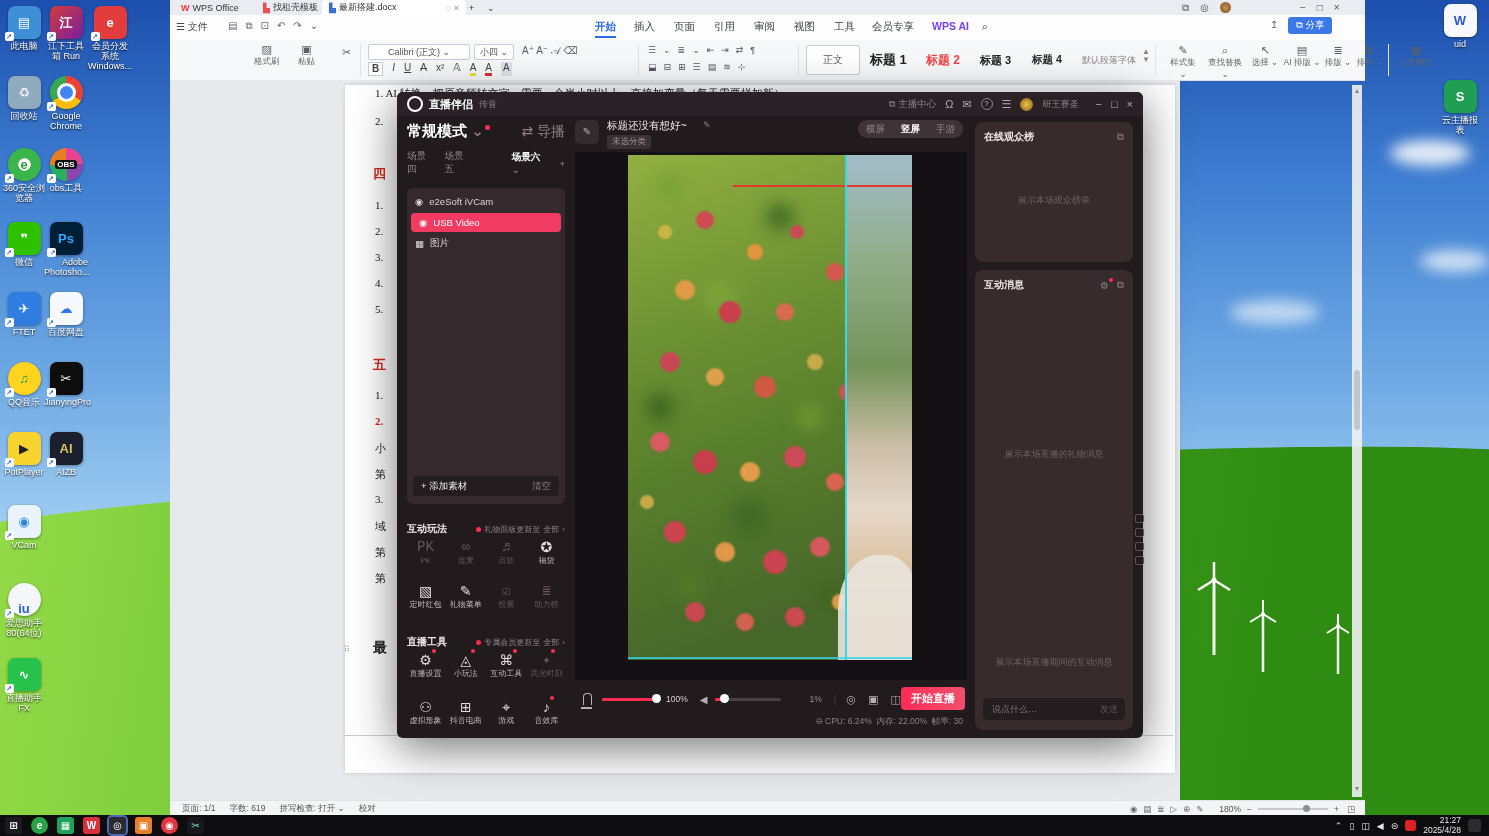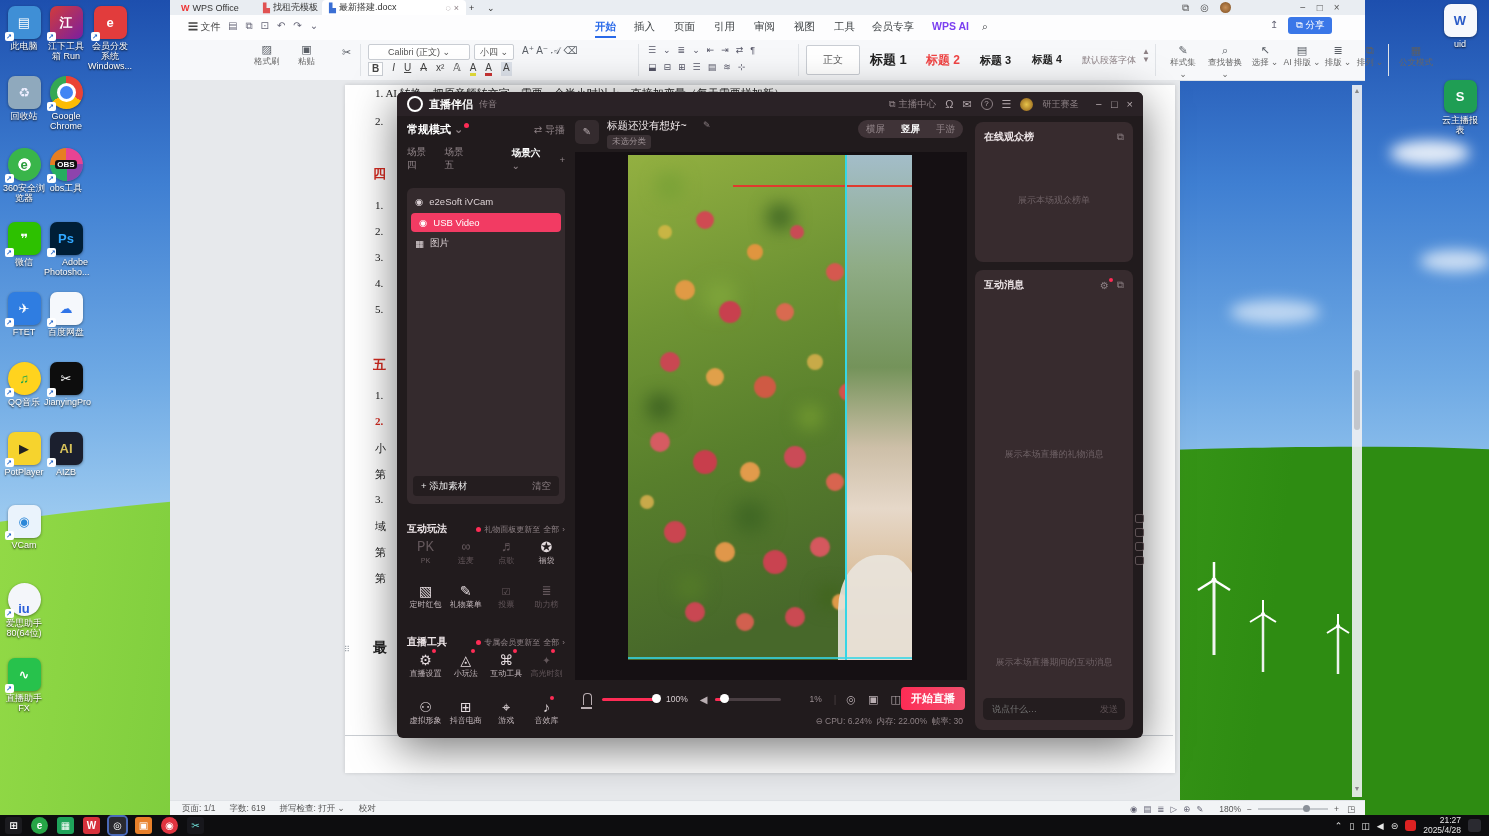--- a/index.html
+++ b/index.html
@@ -306,21 +306,21 @@
         <div class="ab" style="left:1012px;top:2px;display:flex;gap:11px;font-size:10px;color:#555;">
           <span>⧉</span>
           <span>◎</span>
           <span style="width:11px;height:11px;border-radius:50%;background:radial-gradient(circle,#c89058,#7a4c20);"></span>
           <span style="margin-left:58px;">−</span>
           <span>□</span>
           <span>×</span>
         </div>
       </div>
       <div class="menurow">
-        <span class="ab" style="left:18px;top:5px;font-family:Liberation Serif, serif;"><span>☰</span> <span>文件</span></span>
+        <span class="ab" style="left:6px;top:5px;"><span>☰</span> <span>文件</span></span>
         <span class="ab dim" style="left:58px;top:5px;letter-spacing:8px;color:#667;">▤⧉⊡↶↷⌄</span>
         <span class="mtab on" style="left:425px;">开始</span>
         <span class="mtab" style="left:464px;">插入</span>
         <span class="mtab" style="left:504px;">页面</span>
         <span class="mtab" style="left:544px;">引用</span>
         <span class="mtab" style="left:584px;text-align:right;">审阅</span>
         <span class="mtab" style="left:624px;">视图</span>
         <span class="mtab" style="left:664px;text-align:center;">工具</span>
         <span class="mtab" style="left:702px;">会员专享</span>
         <span class="mtab" style="left:762px;color:#7a3ff0;font-weight:bold;">WPS AI</span>
@@ -462,23 +462,23 @@
         <span style="width:13px;height:13px;border-radius:50%;background:radial-gradient(circle,#e8c34a,#8a5a18);"></span>
         <span class="dim" style="font-size:9px;">研王赛圣</span>
         <span class="lv-ic" style="margin-left:8px;">−</span>
         <span class="lv-ic">□</span>
         <span class="lv-ic">×</span>
       </span>
     </div>
 
     <div class="ab" style="left:10px;top:30px;width:158px;height:608px;">
       <div style="display:flex;align-items:center;">
-        <b style="color:#fff;font-size:11px;"><span>常规模式</span> <span class="dim">⌄</span></b>
+        <b style="color:#fff;font-size:15px;"><span>常规模式</span> <span class="dim">⌄</span></b>
         <span class="ddot" style="margin:-8px 0 0 1px;"></span>
-        <span class="dim" style="margin-left:auto;font-size:10px;"><span>⇄</span> <span>导播</span></span>
+        <span class="dim" style="margin-left:auto;font-size:14px;"><span>⇄</span> <span>导播</span></span>
       </div>
       <div style="display:flex;align-items:center;gap:10px;margin-top:9px;font-size:9.5px;color:#93878b;">
         <span>场景四</span>
         <span>场景五</span>
         <b style="color:#fff;margin-left:30px;"><span>场景六</span> <span class="dim">⌄</span></b>
         <span style="margin-left:auto;">+</span>
       </div>
       <div class="ab" style="left:0;top:66px;width:158px;height:316px;background:#342a2d;border-radius:6px;padding-top:4px;box-sizing:border-box;">
         <div class="srcrow">
           <span>◉</span>

